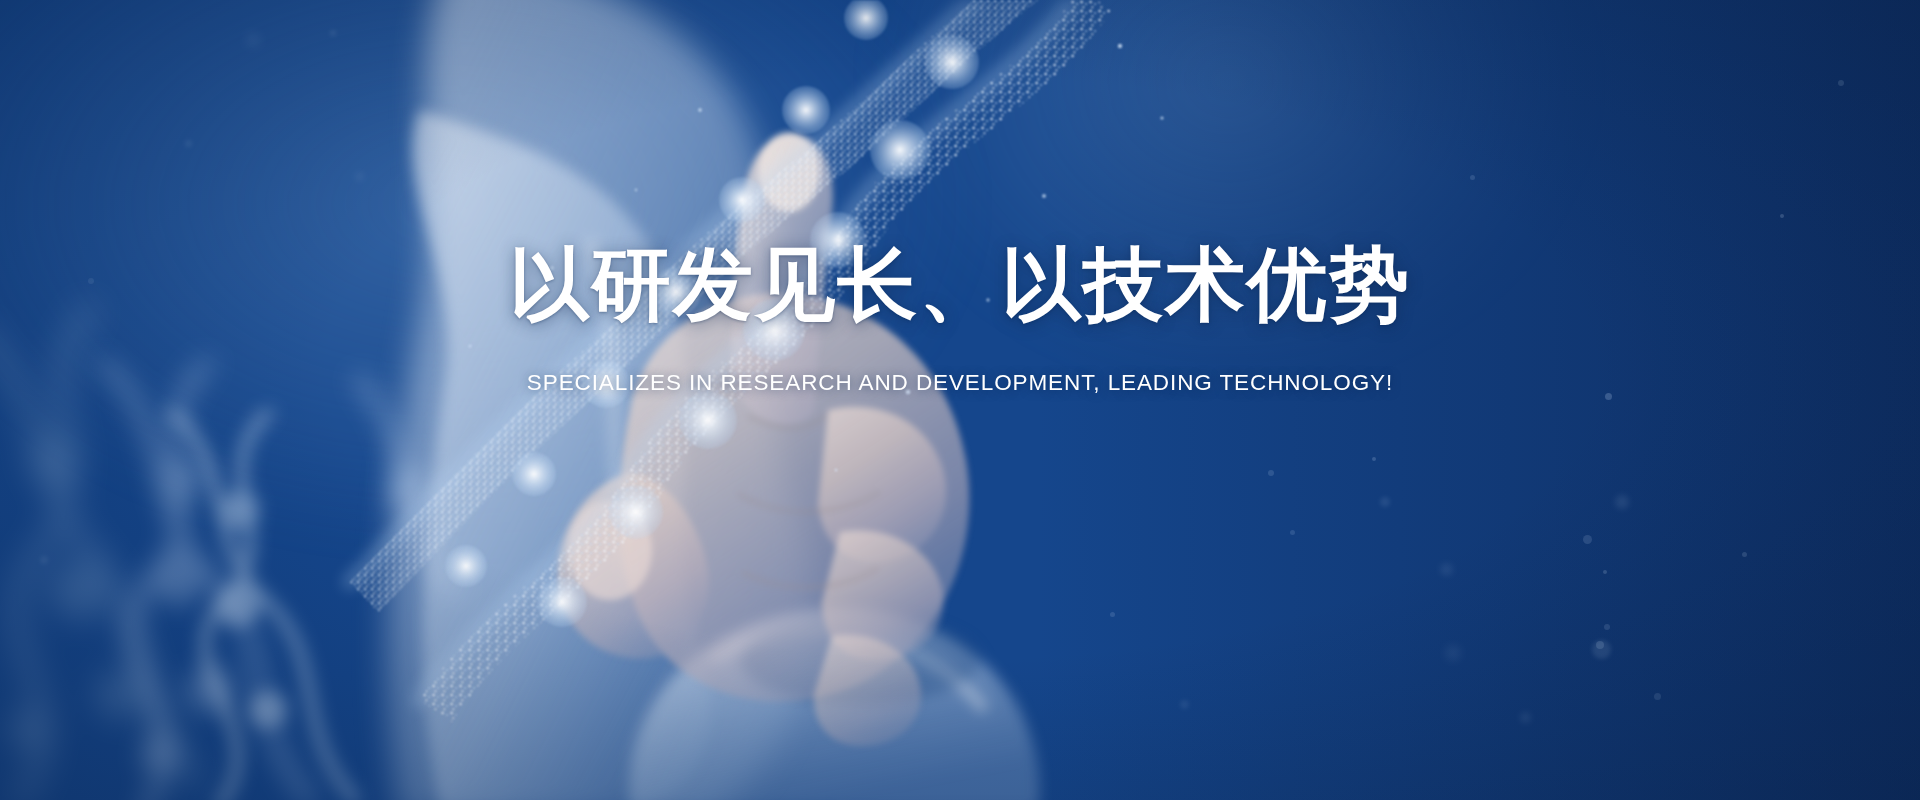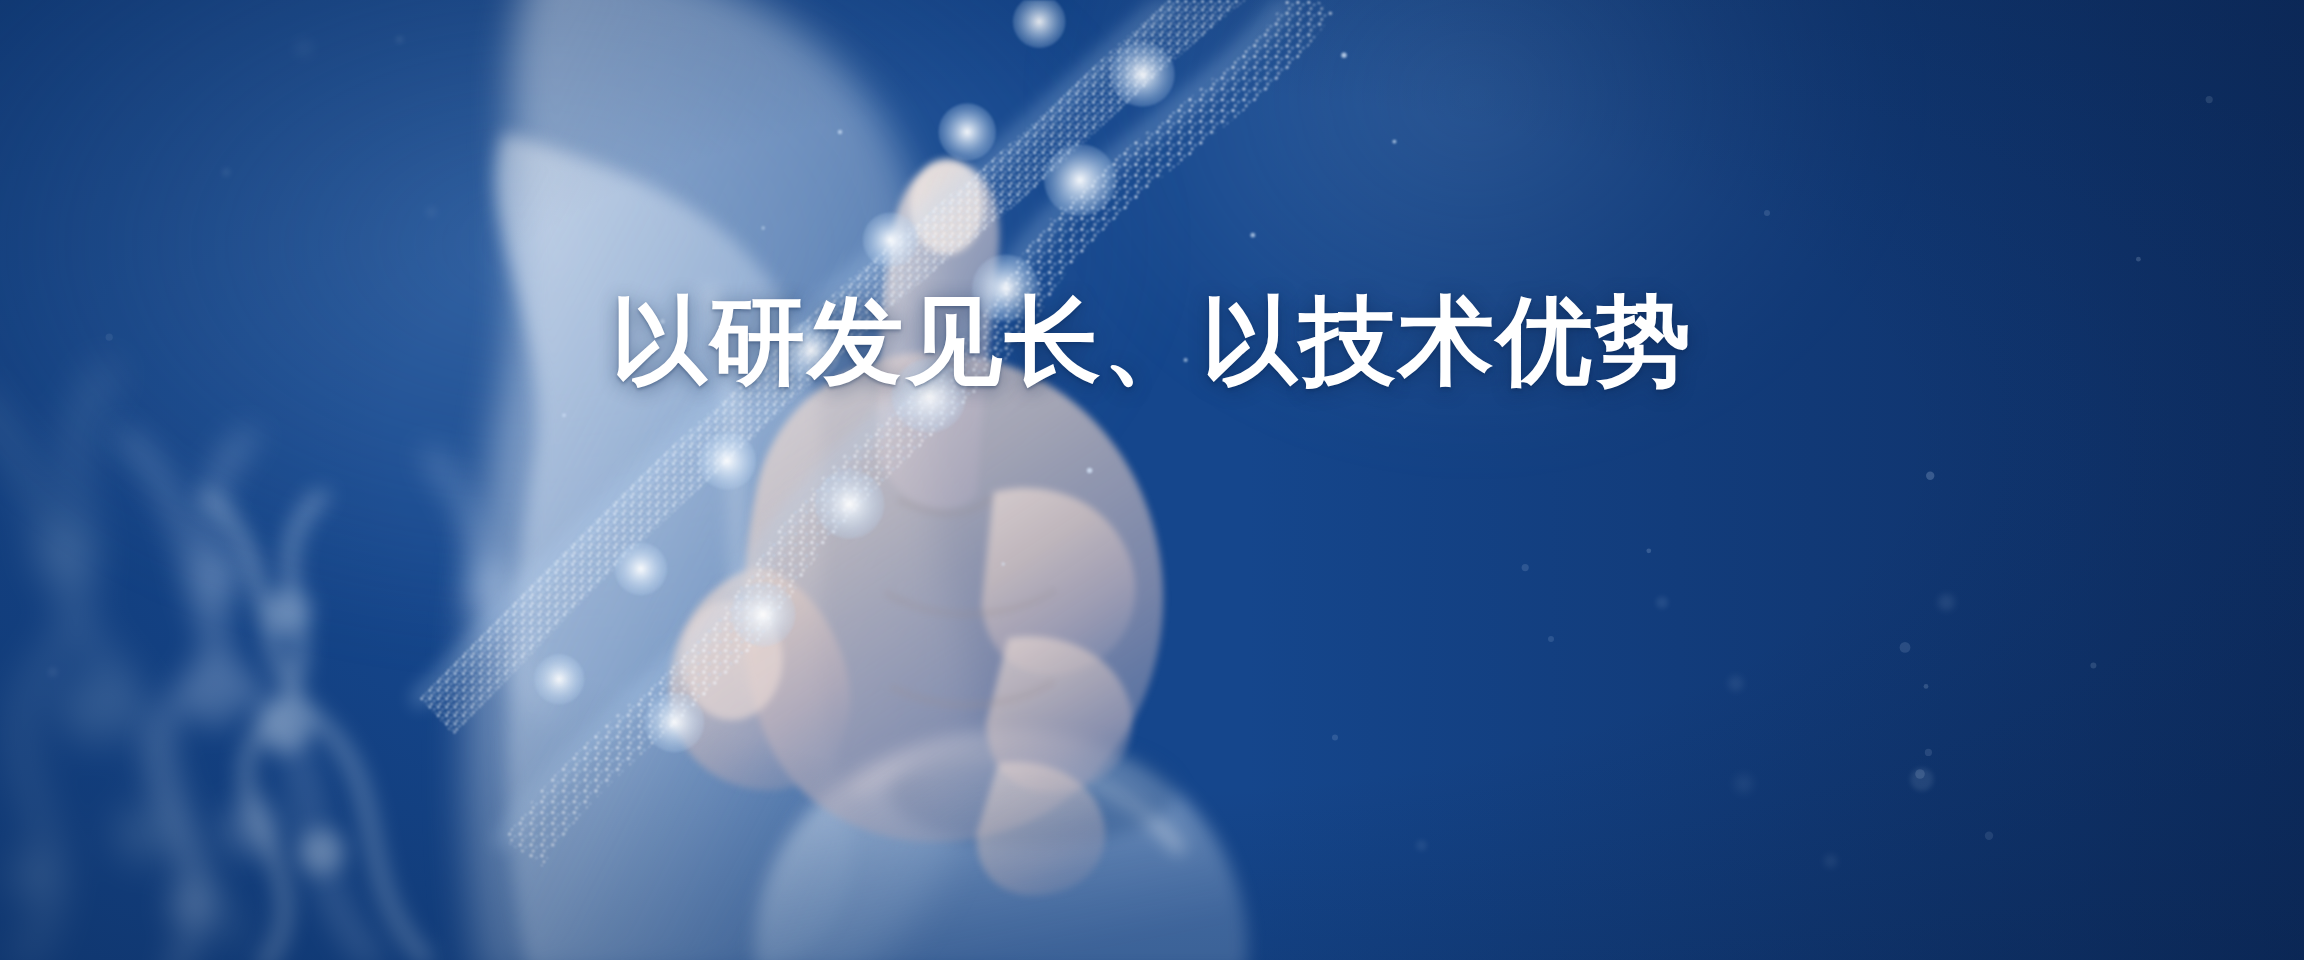--- a/index.html
+++ b/index.html
@@ -346,15 +346,16 @@
     <div class="bokeh" style="left:355px;top:172px;width:9px;height:9px;opacity:.16;filter:blur(3px);"></div>
     <div class="bokeh" style="left:40px;top:556px;width:8px;height:8px;opacity:.18;filter:blur(2px);"></div>
     <div class="bokeh" style="left:1110px;top:612px;width:5px;height:5px;opacity:.3;"></div>
     <div class="bokeh" style="left:1180px;top:700px;width:9px;height:9px;opacity:.18;filter:blur(2px);"></div>
   </div>
 
   <div class="bg-vignette"></div>
 
   <div class="copy">
     <h1 class="headline">以研发见长、以技术优势</h1>
+    <p class="subline">SPECIALIZES IN RESEARCH AND DEVELOPMENT, LEADING TECHNOLOGY!</p>
   </div>
 
 </div>
 
 </body></html>

